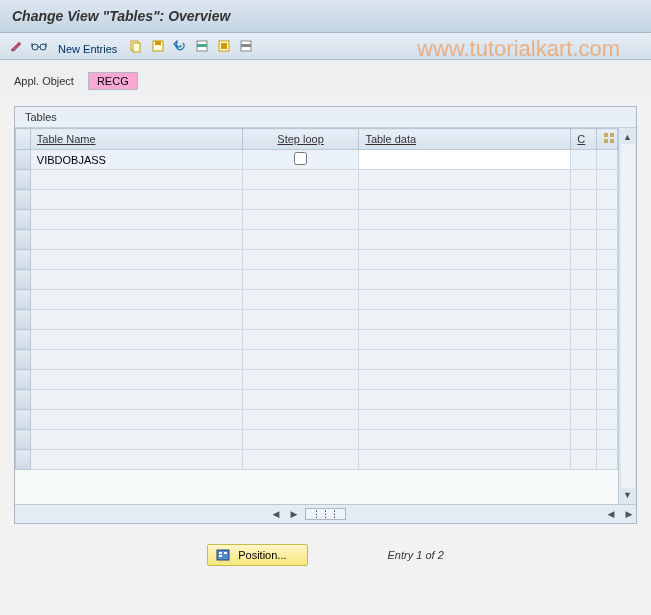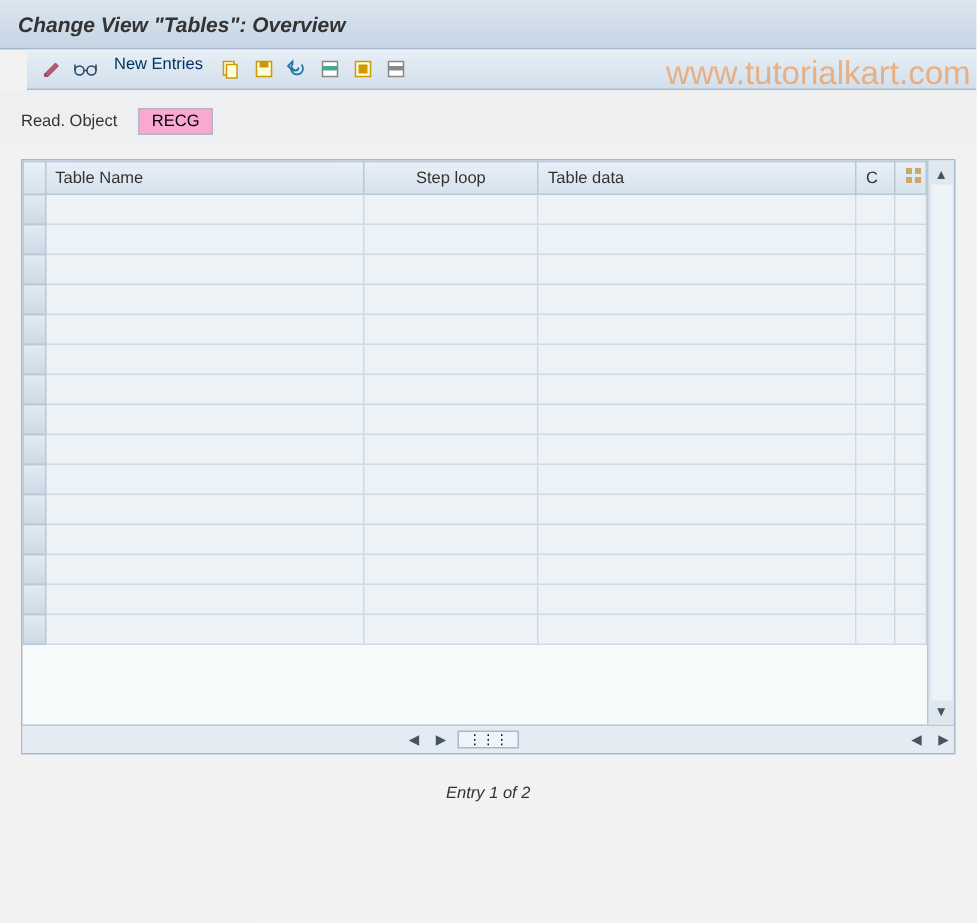--- a/index.html
+++ b/index.html
@@ -21,43 +21,42 @@
       font-size: 14px;
       font-weight: bold;
       font-style: italic;
       color: #333;
     }
     .toolbar {
       background: linear-gradient(#e8eff6, #d2dfeb);
       padding: 4px 8px;
       border-bottom: 1px solid #a5b8cc;
       display: flex;
-      align-items: flex-start;
+      align-items: flex-end;
       gap: 4px;
       position: relative;
-      margin-left: 18px;
     }
     .toolbar-icon {
       width: 18px;
       height: 18px;
       display: inline-flex;
       align-items: center;
       justify-content: center;
       cursor: pointer;
       border: 1px solid transparent;
       border-radius: 2px;
     }
     .toolbar-text {
       color: #003366;
       margin: 0 6px;
       cursor: pointer;
     }
     .watermark {
       position: absolute;
-      right: 4px;
+      right: 31px;
       top: 36px;
       font-size: 22px;
       color: rgba(240,140,60,0.6);
       pointer-events: none;
       font-family: Arial, sans-serif;
       z-index: 100;
     }
     .field-row {
       padding: 12px 14px 6px 14px;
       display: flex;
@@ -101,20 +100,21 @@
     }
     th {
       background: linear-gradient(#e8eff6, #d6e2ed);
       border: 1px solid #b8c8d6;
       padding: 3px 6px;
       text-align: left;
       font-weight: normal;
       font-size: 11px;
       color: #333;
       height: 20px;
+      text-decoration: underline;
     }
     .row-selector-head {
       width: 14px;
       background: linear-gradient(#e8eff6, #d6e2ed);
       border: 1px solid #b8c8d6;
     }
     td {
       border: 1px solid #cfd9e3;
       padding: 2px 6px;
       height: 20px;
@@ -244,25 +244,26 @@
     <svg width="14" height="14" viewBox="0 0 14 14">
         <rect x="2" y="2" width="10" height="10" fill="#fff" stroke="#888"></rect>
         <rect x="2" y="5" width="10" height="3" fill="#888"></rect>
       </svg>
   </span>
 </div>
 
 <div class="watermark">www.tutorialkart.com</div>
 
 <div class="field-row">
-  <span class="field-label">Read. Object</span>
+  <span class="field-label">Appl. Object</span>
   <span class="field-value">RECG</span>
 </div>
 
 <div class="table-section">
+  <div class="table-title">Tables</div>
   <div class="table-wrap">
     <div class="table-scroll">
       <table>
         <thead>
           <tr>
             <th class="row-selector-head"></th>
             <th class="col-name">Table Name</th>
             <th class="col-step">Step loop</th>
             <th class="col-read">Table data</th>
             <th class="col-c">C</th>
@@ -270,20 +271,28 @@
               <svg width="12" height="12" viewBox="0 0 12 12">
                   <rect x="1" y="1" width="4" height="4" fill="#ca6"></rect>
                   <rect x="7" y="1" width="4" height="4" fill="#ca6"></rect>
                   <rect x="1" y="7" width="4" height="4" fill="#ca6"></rect>
                   <rect x="7" y="7" width="4" height="4" fill="#ca6"></rect>
                 </svg>
             </th>
           </tr>
         </thead>
         <tbody id="tbody">
+            <tr class="datarow">
+              <td class="row-selector"></td>
+              <td>VIBDOBJASS</td>
+              <td class="checkbox-cell"><input type="checkbox" style=""></td>
+              <td class="readdata-cell"></td>
+              <td></td>
+              <td></td>
+            </tr>
             <tr class="emptyrow">
               <td class="row-selector"></td>
               <td></td>
               <td></td>
               <td></td>
               <td></td>
               <td></td>
             </tr>
             <tr class="emptyrow">
               <td class="row-selector"></td>
@@ -411,14 +420,25 @@
     <span class="arrow">◀</span>
     <span class="arrow">▶</span>
     <span class="dots">⋮⋮⋮</span>
     <span style="flex:1"></span>
     <span class="arrow">◀</span>
     <span class="arrow">▶</span>
   </div>
 </div>
 
 <div class="footer">
+  <button class="position-btn">
+    <span class="icon">
+      <svg width="14" height="14" viewBox="0 0 14 14">
+          <rect x="1" y="2" width="12" height="10" fill="#58c" stroke="#247"></rect>
+          <rect x="3" y="4" width="3" height="2" fill="#fff"></rect>
+          <rect x="3" y="7" width="3" height="2" fill="#fff"></rect>
+          <rect x="8" y="4" width="3" height="2" fill="#fff"></rect>
+        </svg>
+    </span>
+    <span>Position...</span>
+  </button>
   <span class="status-text">Entry 1 of 2</span>
 </div>
 
 </body></html>

